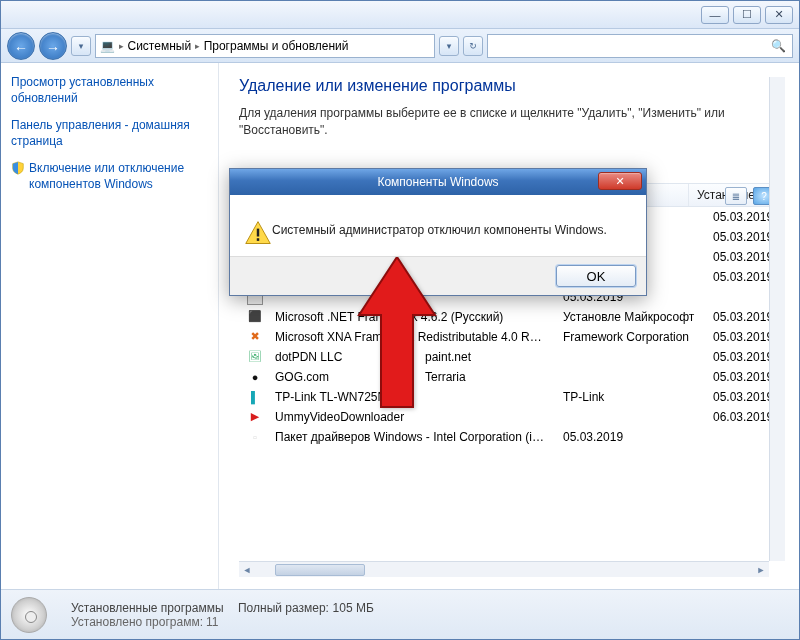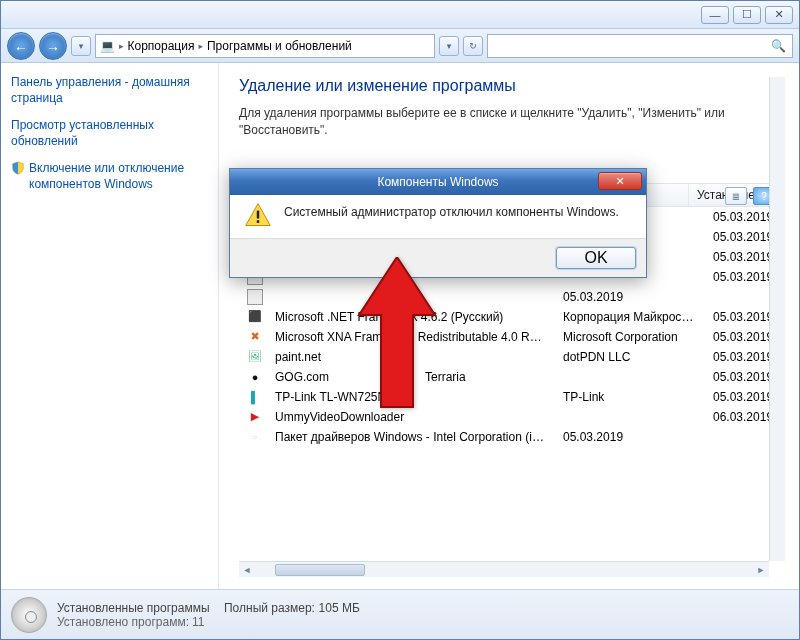--- a/index.html
+++ b/index.html
@@ -31,41 +31,41 @@
   .col-name { width: 300px; }
   .col-pub { width: 150px; }
   .col-date { flex:1; }
   .list-body { overflow: auto; height: 300px; }
   .row { display:flex; align-items:center; height: 20px; padding: 0 0; }
   .row .cell { padding: 2px 8px; white-space: nowrap; overflow: hidden; text-overflow: ellipsis; }
   .row .icon-slot { width:16px; height:16px; margin: 0 4px 0 8px; display:inline-flex; align-items:center; justify-content:center; font-size: 11px; flex-shrink:0;}
   .row .cell-name { width: 288px; }
   .row .cell-pub { width: 150px; }
   .row .cell-date { flex:1; }
-  .status-bar { height: 50px; background: linear-gradient(#eef3fa,#dfe9f5); border-top:1px solid #c9d6e6; display:flex; align-items:center; padding:4px 10px; gap:10px;}
+  .status-bar { height: 50px; background: linear-gradient(#eef3fa,#dfe9f5); border-top:1px solid #c9d6e6; display:flex; align-items:center; padding:4px 10px; gap:24px;}
   .disc-icon { width:36px; height:36px; border-radius:50%; background: radial-gradient(#fff,#d0d0d0 60%,#999); border:1px solid #aaa; position:relative;}
   .disc-icon::after{content:"";position:absolute;top:13px;left:13px;width:10px;height:10px;border-radius:50%;background:#eee;border:1px solid #888;}
   .status-text .t1 { font-size:13px; color:#003399; font-weight: 400; }
   .status-text .t1 span { color:#444; font-size:12px; }
   .status-text .t2 { color:#666; font-size:11px; }
   .scrollbar-h { position:absolute; bottom:0; left:0; right:16px; height:16px; background:#f0f3f8; border-top:1px solid #d5dde8; display:flex; align-items:center; }
   .scrollbar-h .thumb { height:12px; width:90px; margin-left:20px; background: linear-gradient(#dfe7f2,#c4d2e4); border:1px solid #a8bcd5; border-radius:2px;}
   .scrollbar-h .arr { width:16px; height:14px; display:flex; align-items:center; justify-content:center; color:#6b85a6; font-size:9px;}
   .scrollbar-v { position:absolute; top:0; bottom:16px; right:0; width:16px; background:#f0f3f8; border-left:1px solid #d5dde8;}
   .main-inner { position:relative; height: calc(100% - 8px); }
 
   
   .dialog { position:absolute; left:228px; top:167px; width:418px; background:#f0f0f0; border:1px solid #5e7aa3; box-shadow: 0 4px 18px rgba(0,0,0,.35); z-index: 50; }
   .dlg-title { height:26px; background: linear-gradient(#6fa6e6,#3c73bb 45%,#2d62a7); color:#fff; display:flex; align-items:center; padding:0 8px; font-size:12px; position:relative;justify-content:center; }
   .dlg-close { position:absolute; right:4px; top:3px; width:44px; height:18px; border-radius:3px; background: linear-gradient(#e98b83,#cf3a2a); border:1px solid #9e2d21; color:#fff; display:flex; align-items:center; justify-content:center; font-size:11px; box-shadow: inset 0 1px 1px rgba(255,255,255,.3);}
-  .dlg-body { padding: 6px 14px 6px 14px; display:flex; gap:12px; align-items:flex-start; background:#fff; border-bottom:1px solid #dcdcdc;}
+  .dlg-body { padding: 24px 14px 6px 14px; display:flex; align-items:flex-start; background:#fff; border-bottom:1px solid #dcdcdc;}
   .warn-icon svg { width:28px; height:28px; }
   .dlg-msg { color:#222; font-size:12px; padding-top:4px;}
   .dlg-btnrow { padding:8px 10px; display:flex; justify-content:flex-end; background:#f0f0f0;}
-  .dlg-ok { width:80px; height:22px; border:1px solid #7a9ac4; background:linear-gradient(#fefefe,#e4ecf6); border-radius:3px; box-shadow: 0 0 0 1px #bcd3ef; font-size:16px;}
+  .dlg-ok { width:80px; height:22px; border:1px solid #7a9ac4; background:linear-gradient(#fefefe,#e4ecf6); border-radius:3px; box-shadow: 0 0 0 1px #bcd3ef; font-size:13px;}
 
   
   .red-arrow { position:absolute; left:356px; top:256px; z-index:60; pointer-events:none; }
   .red-arrow svg { width:80px; height:160px; filter: drop-shadow(1px 1px 2px rgba(0,0,0,.25)); }
 
   .icon-box { width:16px; height:16px; border:1px solid #999; background:#eee; display:inline-block; }
 </style>
 </head>
 <body>
 
@@ -79,35 +79,35 @@
     </div>
   </div>
 
   <div class="nav-bar">
     <div class="nav-btn">←</div>
     <div class="nav-btn">→</div>
     <div class="nav-btn small">▾</div>
     <div class="breadcrumb">
       <span>💻</span>
       <span class="sep">▸</span>
-      <span>Корпорация</span>
+      <span>Системный</span>
       <span class="sep">▸</span>
       <span>Программы и обновлений</span>
     </div>
     <div class="nav-btn small">▾</div>
     <div class="nav-btn small">↻</div>
     <div class="search-box">
       <span class="mag">🔍</span>
     </div>
   </div>
 
   <div class="content">
     <div class="sidebar">
+      <a class="side-link">Просмотр установленных обновлений</a>
       <a class="side-link">Панель управления - домашняя страница</a>
-      <a class="side-link">Просмотр установленных обновлений</a>
       <div class="side-link hl-wrap">
         <span class="shield">
           <svg viewBox="0 0 16 16">
               <path d="M8 1 L14 3 V8 C14 12 11 14 8 15 C5 14 2 12 2 8 V3 Z" fill="#ffd23a" stroke="#c9a400" stroke-width="0.7"></path>
               <path d="M8 1 L8 15 C5 14 2 12 2 8 V3 Z" fill="#3a8fe0"></path>
             </svg>
         </span>
         <span class="hl">Включение или отключение компонентов Windows</span>
       </div>
     </div>
@@ -164,33 +164,33 @@
             <div class="row">
     <span class="icon-slot" style="color:#d66">
                 <span class="icon-box"></span>
               </span>
     <span class="cell cell-name"></span>
     <span class="cell cell-date">05.03.2019</span>
             </div>
             <div class="row">
     <span class="icon-slot" style="color:#3a6">⬛</span>
     <span class="cell cell-name">Microsoft .NET Framework 4.6.2 (Русский)</span>
-    <span class="cell cell-pub">Корпорация Майкрософт</span>
+    <span class="cell cell-pub">Установле Майкрософт</span>
     <span class="cell cell-date">05.03.2019</span>
             </div>
             <div class="row">
     <span class="icon-slot" style="color:#e06a1a">✖</span>
     <span class="cell cell-name">Microsoft XNA Framework Redistributable 4.0 Refresh</span>
-    <span class="cell cell-pub">Microsoft Corporation</span>
+    <span class="cell cell-pub">Framework Corporation</span>
     <span class="cell cell-date">05.03.2019</span>
             </div>
             <div class="row">
     <span class="icon-slot" style="color:#3a6">🖼</span>
+    <span class="cell cell-pub">dotPDN LLC</span>
     <span class="cell cell-name">paint.net</span>
-    <span class="cell cell-pub">dotPDN LLC</span>
     <span class="cell cell-date">05.03.2019</span>
             </div>
             <div class="row">
     <span class="icon-slot" style="color:#111">●</span>
     <span class="cell cell-pub">GOG.com</span>
     <span class="cell cell-name">Terraria</span>
     <span class="cell cell-date">05.03.2019</span>
             </div>
             <div class="row">
     <span class="icon-slot" style="color:#17a7b6">▌</span>

